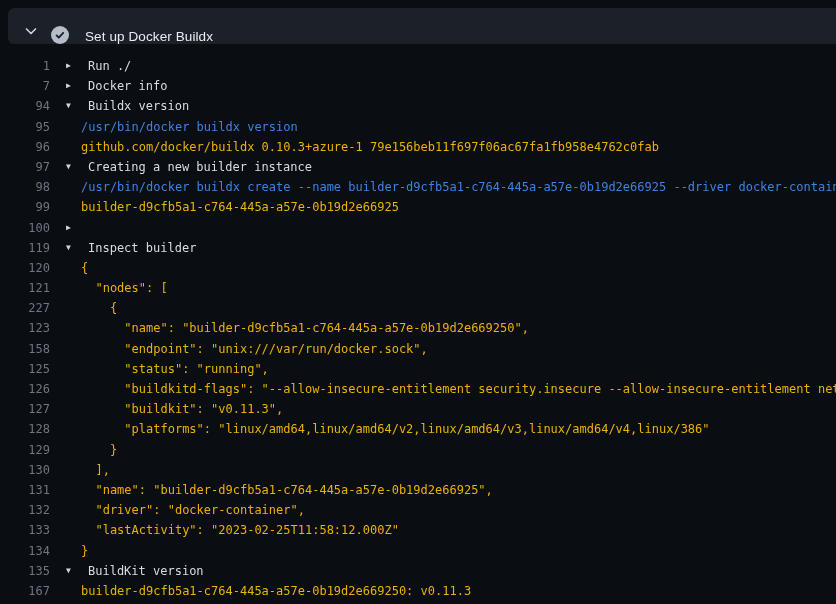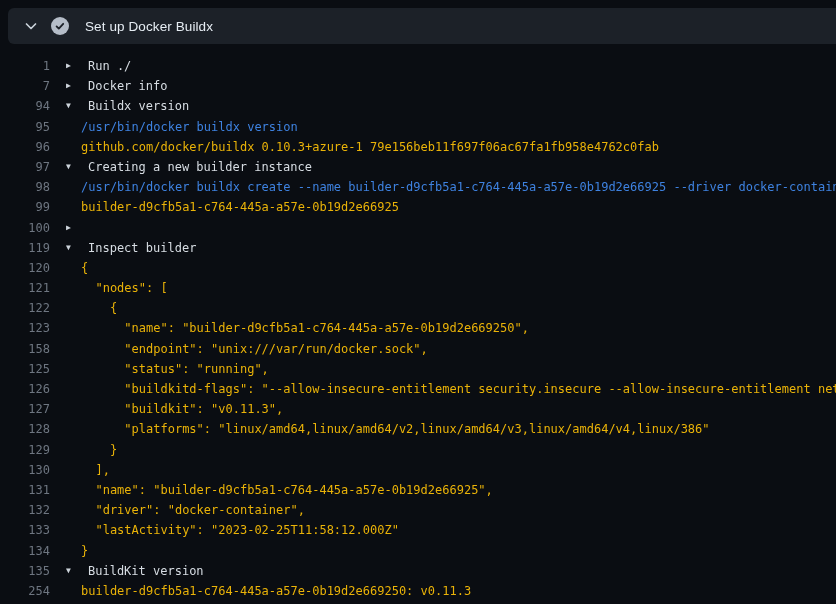--- a/index.html
+++ b/index.html
@@ -11,21 +11,21 @@
 
   
   .step-header {
     position: absolute;
     top: 8px; left: 8px;
     width: calc(100% - 8px);
     height: 36px;
     background: #1c2128;
     border-radius: 6px 0 0 6px;
     display: flex;
-    align-items: center;
+    align-items: flex-end;
     padding-left: 10px;
     cursor: pointer;
   }
   .chevron {
     width: 26px; height: 26px;
     display: flex; align-items: center; justify-content: center;
     color: #c9d1d9;
     flex: 0 0 auto;
   }
   .status-circle {
@@ -164,21 +164,21 @@
     <span class="marker"></span>
     <span class="line-text">{</span>
   </div>
     <div class="log-row text">
     <span class="line-num">121</span>
     <span class="gutter"></span>
     <span class="marker"></span>
     <span class="line-text">  "nodes": [</span>
   </div>
     <div class="log-row text">
-    <span class="line-num">122</span>
+    <span class="line-num">227</span>
     <span class="gutter"></span>
     <span class="marker"></span>
     <span class="line-text">    {</span>
   </div>
     <div class="log-row text">
     <span class="line-num">123</span>
     <span class="gutter"></span>
     <span class="marker"></span>
     <span class="line-text">      "name": "builder-d9cfb5a1-c764-445a-a57e-0b19d2e669250",</span>
   </div>
@@ -248,18 +248,18 @@
     <span class="marker"></span>
     <span class="line-text">}</span>
   </div>
     <div class="log-row group">
     <span class="line-num">135</span>
     <span class="gutter"></span>
     <span class="marker">▼</span>
     <span class="line-text">BuildKit version</span>
   </div>
     <div class="log-row text">
-    <span class="line-num">254</span>
+    <span class="line-num">167</span>
     <span class="gutter"></span>
     <span class="marker"></span>
     <span class="line-text">builder-d9cfb5a1-c764-445a-a57e-0b19d2e669250: v0.11.3</span>
   </div>
   </div>
 
 </body></html>

